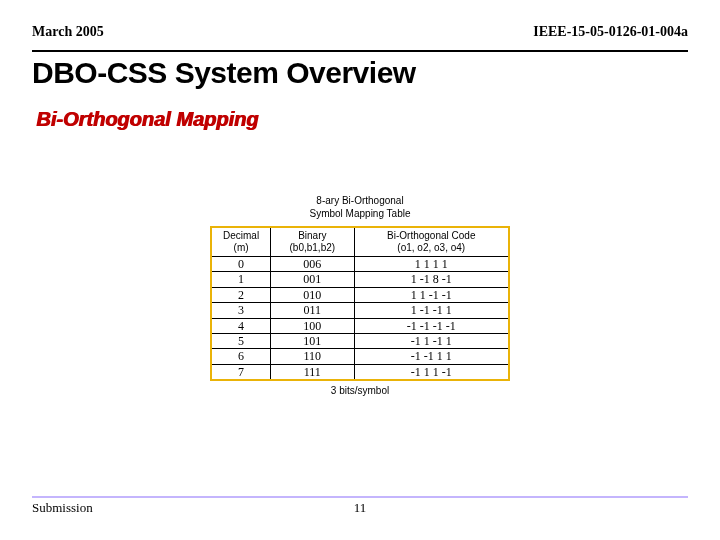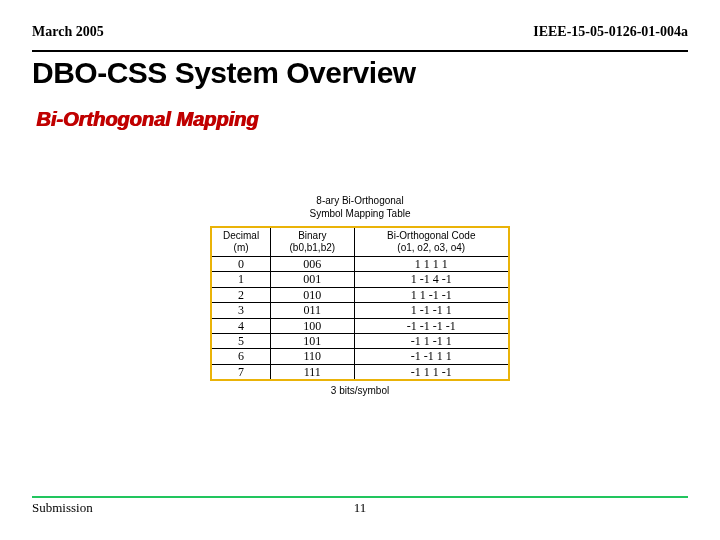--- a/index.html
+++ b/index.html
@@ -79,21 +79,21 @@
   .table-note {
     font-family: Arial, Helvetica, sans-serif;
     font-size: 10px;
     margin-top: 4px;
   }
   .footer {
     position: absolute;
     left: 32px;
     right: 32px;
     bottom: 24px;
-    border-top: 2px solid #22c55e;
+    border-top: 2px solid #c4b5fd;
     padding-top: 2px;
     display: flex;
     justify-content: space-between;
     align-items: flex-start;
     font-size: 13px;
     margin-top: 9px;
   }
   .footer .center {
     position: absolute;
     left: 0; right: 0;
@@ -137,21 +137,21 @@
     </thead>
     <tbody>
       <tr>
         <td>0</td>
         <td>006</td>
         <td>1  1  1  1</td>
       </tr>
       <tr>
         <td>1</td>
         <td>001</td>
-        <td>1 -1  4 -1</td>
+        <td>1 -1  8 -1</td>
       </tr>
       <tr>
         <td>2</td>
         <td>010</td>
         <td>1  1 -1 -1</td>
       </tr>
       <tr>
         <td>3</td>
         <td>011</td>
         <td>1 -1 -1  1</td>

